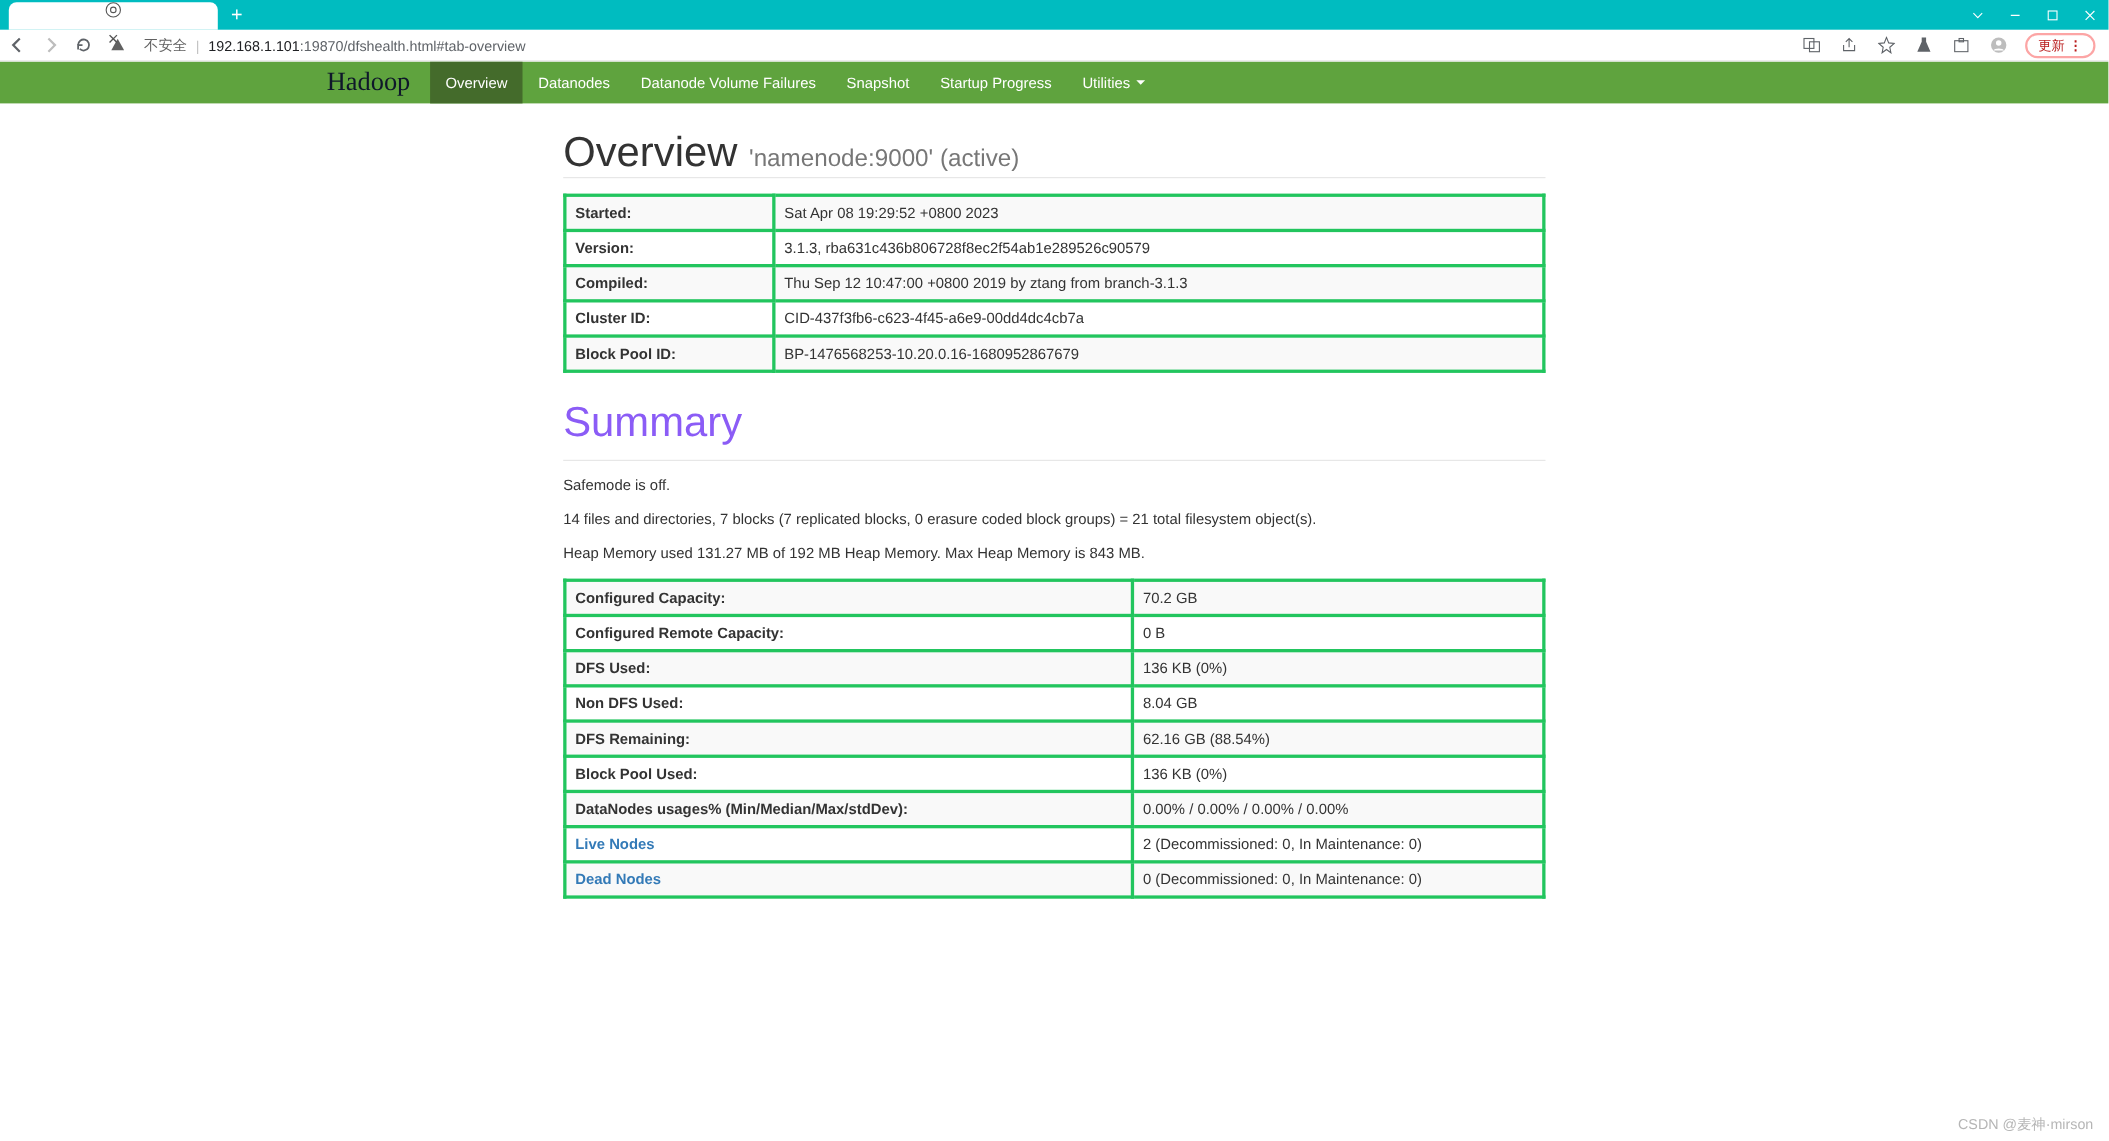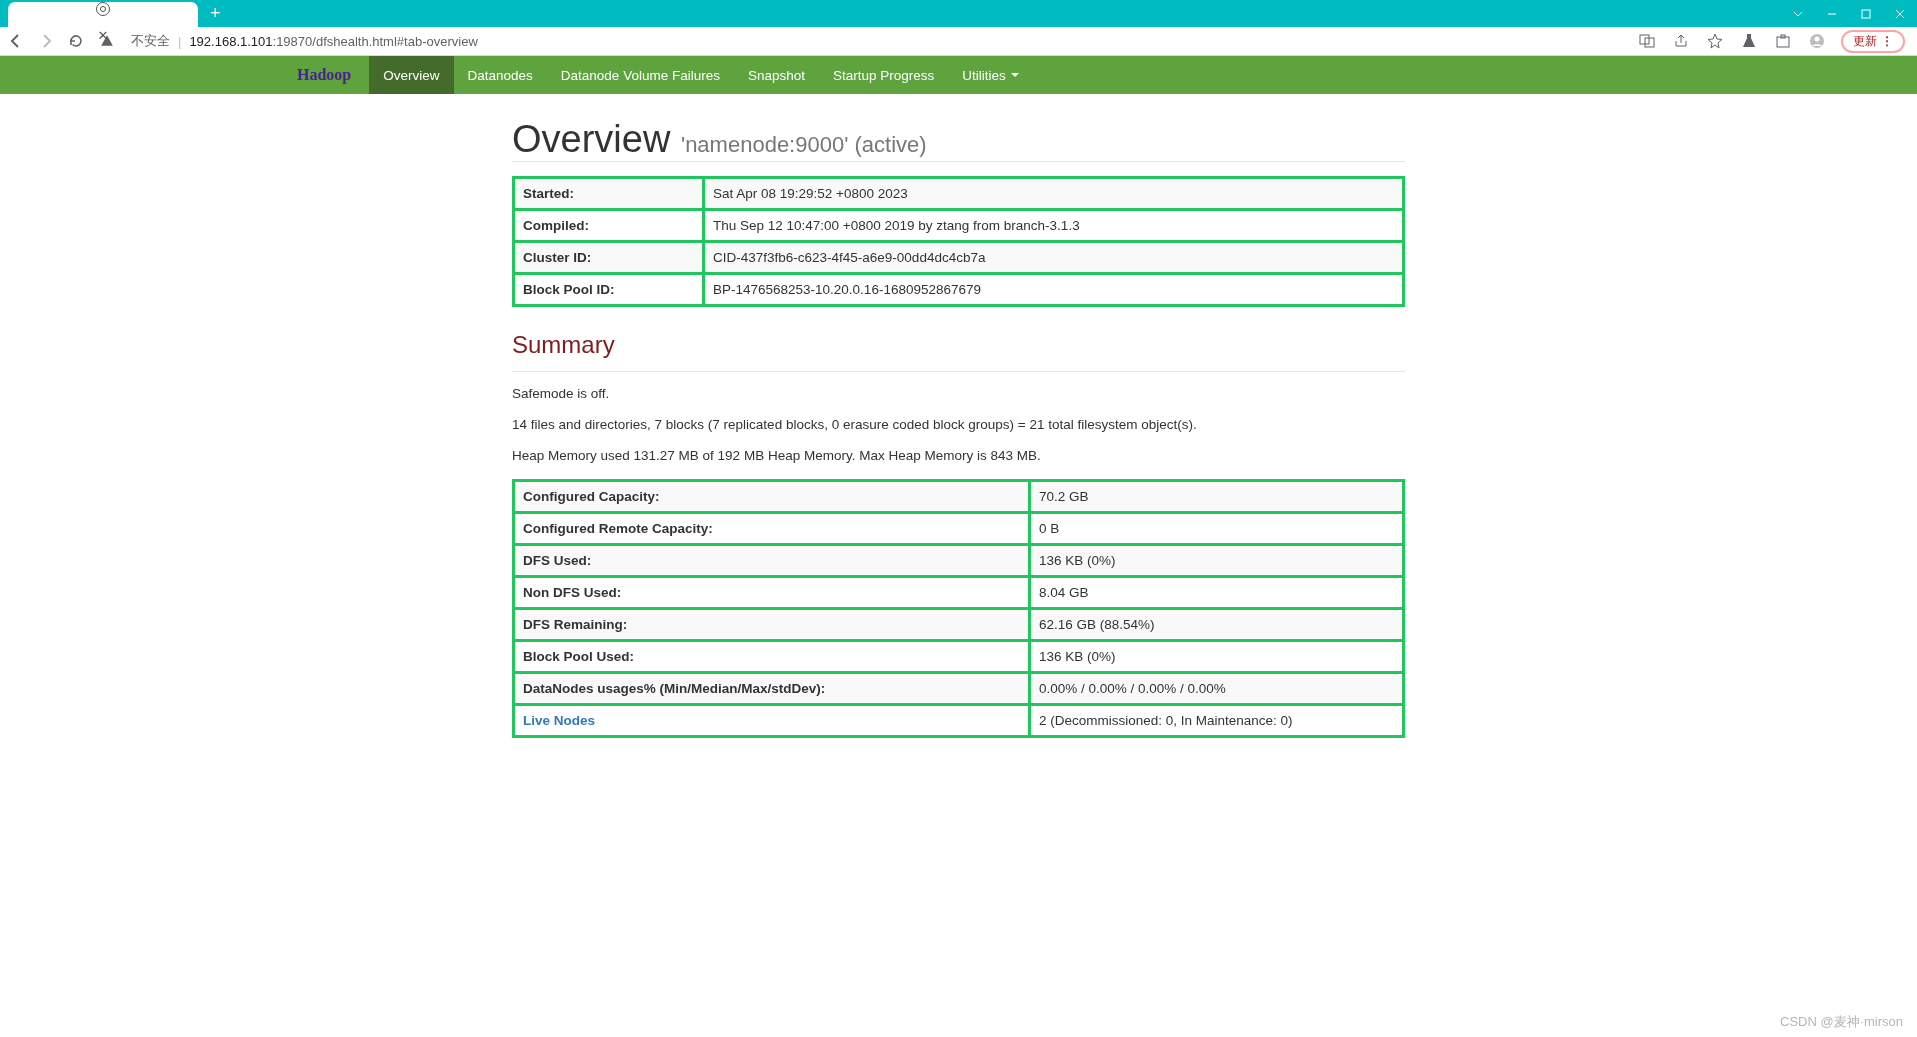--- a/index.html
+++ b/index.html
@@ -24,35 +24,35 @@
   .addrbar .warn svg{ fill:#616161; }
   .addrbar .sep { color:#c3c3c3; }
   .addrbar .url { color:#5f6368; }
   .addrbar .url .dark { color:#202124; }
   .tb-right { display:flex; align-items:center; gap:14px; padding-right:6px; }
   .update-btn { border:2px solid #fca5a5; color:#b91c1c; border-radius:12px; padding:1px 10px; font-size:12px; display:flex; align-items:center; gap:4px; cursor:pointer;}
   
   .page-viewport { height: calc(1037px - 27px - 29px); overflow-y: scroll; position:relative; background:#fff;}
   
   .navbar { background: #5fa33e; height: 38px; display: flex; align-items: stretch; padding-left: 297px; }
-  .brand { color: #4c1d95; font-size: 16px; font-weight: 700; display:flex; align-items:center; padding-right:18px; font-family: Georgia, serif;}
+  .brand { color: #0f172a; font-size: 24px; font-weight: 400; display:flex; align-items:center; padding-right:18px; font-family: Georgia, serif;}
   .nav-item { color: #fff; padding: 0 14px; display: flex; align-items: center; font-size: 13.5px; cursor: pointer; text-decoration:none;}
   .nav-item.active { background: #446b2b; }
   .nav-item .caret { display:inline-block; width:0; height:0; margin-left:5px; border-left:4px solid transparent; border-right:4px solid transparent; border-top:4px solid #fff;}
   
   .container { width: 893px; margin: 0 auto; padding-top: 24px; }
   h1.overview { font-size: 38px; font-weight: 400; color: #333; }
   h1.overview small { font-size: 22px; color: #777; font-weight: 400; }
   hr.hr { border: none; border-top: 1px solid #e5e5e5; margin-bottom: 14px; }
   table.tbl { width: 100%; border-collapse: collapse; margin-bottom: 24px; font-size: 13.5px; color:#333;}
   table.tbl th, table.tbl td { border: 3px solid #22c55e; padding: 7px 8px; text-align: left; vertical-align:middle;}
   table.tbl th { background: #f9f9f9; font-weight: 700; width: 190px; }
   table.overview-tbl tr:nth-child(odd) td, table.overview-tbl tr:nth-child(odd) th { background:#f9f9f9; }
   table.overview-tbl tr:nth-child(even) td, table.overview-tbl tr:nth-child(even) th { background:#fff; }
-  h1.summary { font-size: 24px; font-weight: 400; color:#7f1d1d; margin: 22px 0 12px; }
+  h1.summary { font-size: 38px; font-weight: 400; color:#8b5cf6; margin: 22px 0 12px; }
   .plines p { font-size: 13.5px; color:#333; margin: 3px 0 16px; }
   table.summary-tbl th { width: 516px; background:#fff;}
   table.summary-tbl tr:nth-child(odd) th, table.summary-tbl tr:nth-child(odd) td { background:#f9f9f9;}
   a.link { color:#337ab7; font-weight:700; text-decoration:none; }
   .watermark { position:fixed; right:14px; bottom:6px; font-size:13px; color:rgba(120,120,120,0.55); z-index:50;}
   ::-webkit-scrollbar { width:16px; }
   ::-webkit-scrollbar-thumb { background:#c1c1c1; border-radius:2px;}
   ::-webkit-scrollbar-track { background:#f1f1f1;}
 </style>
 </head>
@@ -180,20 +180,24 @@
       <small>'namenode:9000' (active)</small>
     </h1>
     <hr class="hr">
     <table class="tbl overview-tbl">
       <tbody id="overview-rows">
           <tr>
             <th>Started:</th>
             <td>Sat Apr 08 19:29:52 +0800 2023</td>
           </tr>
           <tr>
+            <th>Version:</th>
+            <td>3.1.3, rba631c436b806728f8ec2f54ab1e289526c90579</td>
+          </tr>
+          <tr>
             <th>Compiled:</th>
             <td>Thu Sep 12 10:47:00 +0800 2019 by ztang from branch-3.1.3</td>
           </tr>
           <tr>
             <th>Cluster ID:</th>
             <td>CID-437f3fb6-c623-4f45-a6e9-00dd4dc4cb7a</td>
           </tr>
           <tr>
             <th>Block Pool ID:</th>
             <td>BP-1476568253-10.20.0.16-1680952867679</td>
@@ -236,18 +240,22 @@
             <td>136 KB (0%)</td>
           </tr>
           <tr>
             <th>DataNodes usages% (Min/Median/Max/stdDev):</th>
             <td>0.00% / 0.00% / 0.00% / 0.00%</td>
           </tr>
           <tr>
             <th style="font-weight: 400;"><a class="link" href="#">Live Nodes</a></th>
             <td>2 (Decommissioned: 0, In Maintenance: 0)</td>
           </tr>
+          <tr>
+            <th style="font-weight: 400;"><a class="link" href="#">Dead Nodes</a></th>
+            <td>0 (Decommissioned: 0, In Maintenance: 0)</td>
+          </tr>
         </tbody>
     </table>
   </div>
 </div>
 
 <div class="watermark">CSDN @麦神·mirson</div>
 
 </body></html>

